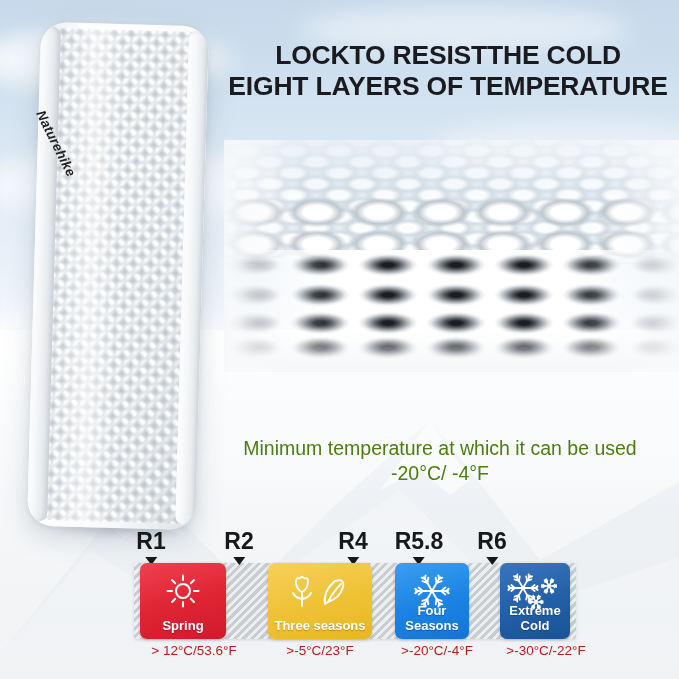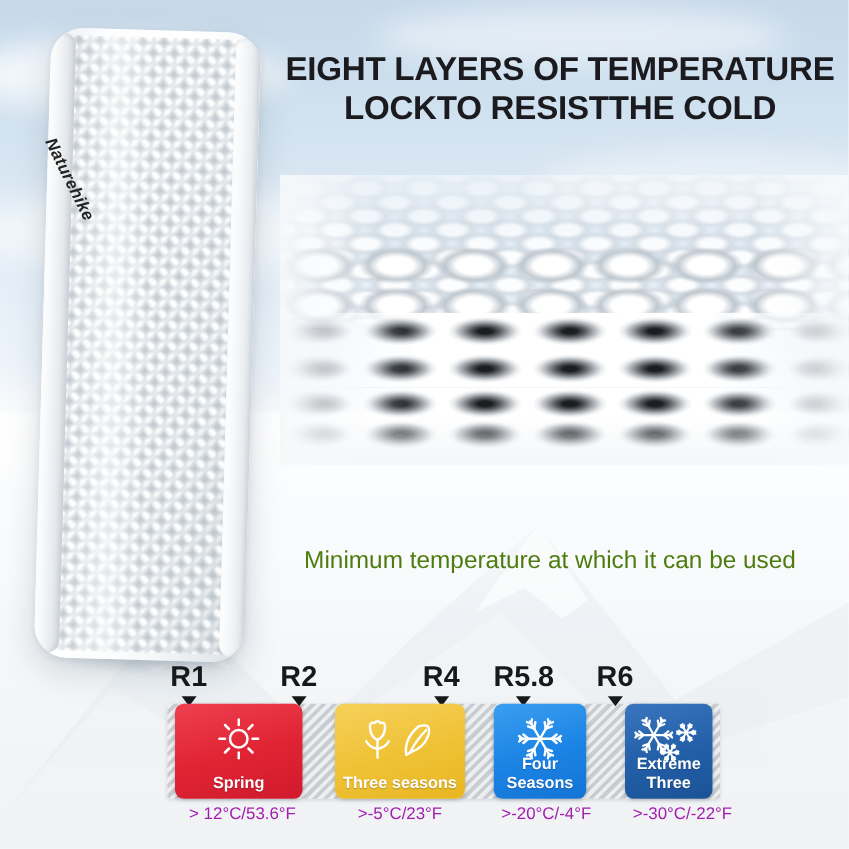--- a/index.html
+++ b/index.html
@@ -172,21 +172,21 @@
   }
   .card .ico{position:absolute;left:0;right:0;top:7px;display:flex;justify-content:center;align-items:center;gap:7px;height:42px;}
   .card-spring{background:linear-gradient(165deg,#ef4050 0%,#e02434 52%,#d01a2c 100%);}
   .card-three{background:linear-gradient(165deg,#f6d05a 0%,#efc236 52%,#e8b623 100%);}
   .card-four{background:linear-gradient(165deg,#3b9ef0 0%,#1b84e4 52%,#1474d6 100%);}
   .card-extreme{background:linear-gradient(165deg,#3a76bf 0%,#2360a8 52%,#1a5296 100%);}
 
   .temps{position:absolute;left:0;top:113px;width:442px;height:24px;}
   .temp{
     position:absolute;top:0;transform:translateX(-50%);
-    font-size:13.5px;color:#a21caf;white-space:nowrap;
+    font-size:13.5px;color:#b91c1c;white-space:nowrap;
   }
 </style>
 </head>
 <body>
 
 <div id="stage">
 
   <div class="sky"></div>
   <div class="cloud c1"></div>
   <div class="cloud c2"></div>
@@ -219,26 +219,27 @@
       <div class="pad-quilt"></div>
       <div class="pad-quilt2"></div>
       <div class="pad-gloss"></div>
       <div class="pad-rail left"></div>
       <div class="pad-rail right"></div>
     </div>
     <div class="brand">Naturehike</div>
   </div>
 
   <div class="headline">
+    <div>LOCKTO RESISTTHE COLD</div>
     <div>EIGHT LAYERS OF TEMPERATURE</div>
-    <div>LOCKTO RESISTTHE COLD</div>
   </div>
 
   <div class="rvalue-sub">
     <div>Minimum temperature at which it can be used</div>
+    <div>-20°C/ -4°F</div>
   </div>
 
   <div class="scale">
     <div class="band"></div>
     <div id="ticks">
         <div class="rtick" style="left: 17px;">
           <div class="lbl">R1</div>
                <div class="arrow"></div>
         </div>
         <div class="rtick" style="left: 105px;">
@@ -252,21 +253,21 @@
         <div class="rtick" style="left: 285px;">
           <div class="lbl">R5.8</div>
                <div class="arrow"></div>
         </div>
         <div class="rtick" style="left: 314px; margin-left: 44px;">
           <div class="lbl">R6</div>
                <div class="arrow"></div>
         </div>
       </div>
     <div id="cards">
-        <div class="card card-spring" style="left: 6px; width: 86px; padding-left: 16px;">
+        <div class="card card-spring" style="left: 6px; width: 86px;">
           <div class="ico">
             <svg width="34" height="34" viewBox="0 0 34 34">
 <circle cx="17" cy="17" r="7" fill="none" stroke="#fff" stroke-width="2"></circle>
 <g stroke="#fff" stroke-width="2" stroke-linecap="round">
 <line x1="17" y1="1.5" x2="17" y2="6"></line>
                 <line x1="17" y1="28" x2="17" y2="32.5"></line>
 <line x1="1.5" y1="17" x2="6" y2="17"></line>
                 <line x1="28" y1="17" x2="32.5" y2="17"></line>
 <line x1="6" y1="6" x2="9.2" y2="9.2"></line>
                 <line x1="24.8" y1="24.8" x2="28" y2="28"></line>
@@ -429,21 +430,21 @@
                 <line x1="27.14" y1="26.05" x2="27.39" y2="24.64"></line>
                 <line x1="27.14" y1="26.05" x2="25.80" y2="25.56"></line>
                 <line x1="30" y1="31" x2="33.25" y2="25.37"></line>
                 <line x1="31.89" y1="27.74" x2="33.90" y2="27.01"></line>
                 <line x1="31.89" y1="27.74" x2="31.51" y2="25.62"></line>
                 <line x1="32.86" y1="26.05" x2="34.20" y2="25.56"></line>
                 <line x1="32.86" y1="26.05" x2="32.61" y2="24.64"></line>
               </g>
             </svg>
           </div>
-               <div class="cap">Extreme Three</div>
+               <div class="cap">Extreme Cold</div>
         </div>
       </div>
     <div class="temps" id="temps">
         <div class="temp" style="left: 60px;">&gt; 12°C/53.6°F</div>
         <div class="temp" style="left: 186px;">&gt;-5°C/23°F</div>
         <div class="temp" style="left: 303px;">&gt;-20°C/-4°F</div>
         <div class="temp" style="left: 412px;">&gt;-30°C/-22°F</div>
       </div>
   </div>
 

